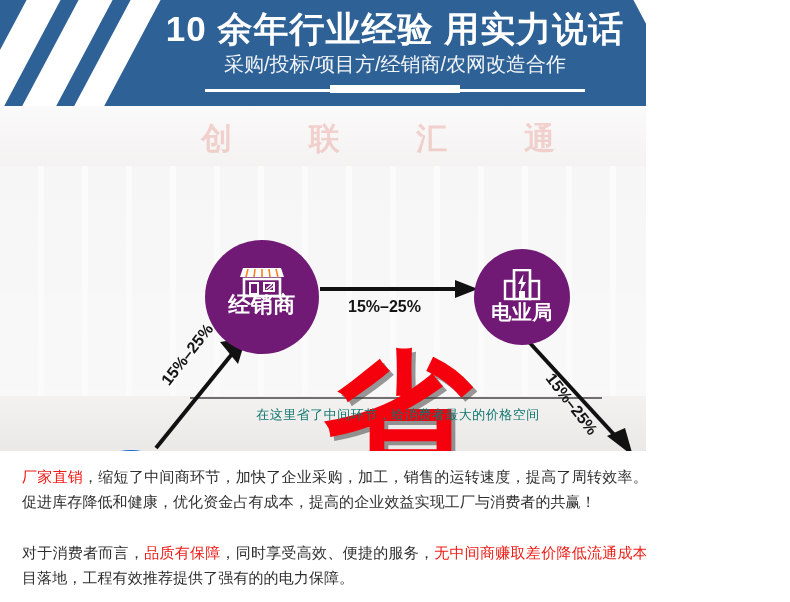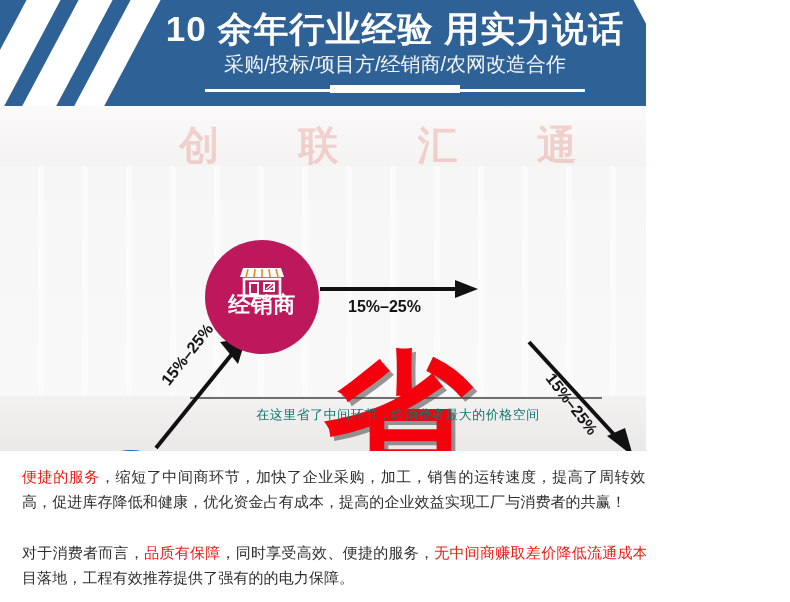--- a/index.html
+++ b/index.html
@@ -129,37 +129,37 @@
     width: 790px; height: 55px;
     background: linear-gradient(180deg, #f3f2f1 0%, #ebe9e8 100%);
   }
 
   
   #watermark {
     position: absolute;
     left: 0; top: 12px;
     width: 790px;
     text-align: center;
-    font-size: 40px;
+    font-size: 31px;
     font-weight: bold;
     letter-spacing: 34px;
     color: rgba(226, 120, 110, 0.30);
     white-space: nowrap;
     user-select: none;
   }
 
   
   .node {
     position: absolute;
     border-radius: 50%;
     color: #ffffff;
     text-align: center;
     z-index: 6;
   }
-  .node.orange { background: #be185d; text-decoration: underline; }
+  .node.orange { background: #701a75; text-decoration: underline; }
   .node.blue   { background: #1168cf; }
 
   .node .nicon {
     position: absolute;
     left: 0;
     width: 100%;
     text-align: center;
     line-height: 0;
   }
   .node .nlabel {
@@ -338,31 +338,43 @@
           <path d="M9 3 L7 11 M16 3 L15 11 M23 3 L23 11 M30 3 L31 11 M37 3 L39 11" stroke="#f7821b" stroke-width="1.6"></path>
           <rect x="5" y="13" width="36" height="17" fill="none" stroke="#fff" stroke-width="2.6"></rect>
           <rect x="11" y="17" width="8" height="11" fill="none" stroke="#fff" stroke-width="2"></rect>
           <rect x="25" y="17" width="10" height="8" fill="none" stroke="#fff" stroke-width="2"></rect>
           <path d="M27 23 L33 18 M29 24.5 L34.5 20" stroke="#fff" stroke-width="1.2"></path>
         </svg>
       </div>
       <div class="nlabel">经销商</div>
     </div>
 
+    <div id="node-bureau" class="node orange">
+      <div class="nicon">
+        <svg width="40" height="32" viewBox="0 0 40 32">
+          <rect x="12" y="1" width="16" height="29" fill="none" stroke="#fff" stroke-width="2.6"></rect>
+          <rect x="3" y="12" width="9" height="18" fill="none" stroke="#fff" stroke-width="2.4"></rect>
+          <rect x="28" y="12" width="9" height="18" fill="none" stroke="#fff" stroke-width="2.4"></rect>
+          <rect x="17" y="22" width="6" height="8" fill="#fff"></rect>
+          <path d="M21.5 5 L16 15 L19.5 15 L18 23 L24 13 L20.5 13 Z" fill="#fff"></path>
+        </svg>
+      </div>
+      <div class="nlabel">电业局</div>
+    </div>
 
     <div id="node-company" class="node blue">
       
       
     </div>
 
     <div id="node-consumer" class="node blue">
       
       
     </div>
 
   </div>
 
   <div id="bottom">
-    <p class="para" id="para1"><span class="hl">便捷的服务</span><span>，缩短了中间商环节，加快了企业采购，加工，销售的运转速度，提高了周转效率。由于效率的提高，促进库存降低和健康，优化资金占有成本，提高的企业效益实现工厂与消费者的共赢！</span></p>
+    <p class="para" id="para1"><span class="hl">厂家直销</span><span>，缩短了中间商环节，加快了企业采购，加工，销售的运转速度，提高了周转效率。由于效率的提高，促进库存降低和健康，优化资金占有成本，提高的企业效益实现工厂与消费者的共赢！</span></p>
     <p class="para" id="para2"><span>对于消费者而言，</span><span class="hl">品质有保障</span><span>，同时享受高效、便捷的服务，</span><span class="hl">无中间商赚取差价降低流通成本</span><span>，对消费者加快项目落地，工程有效推荐提供了强有的的电力保障。</span></p>
   </div>
 
 </div>
 
 </body></html>

